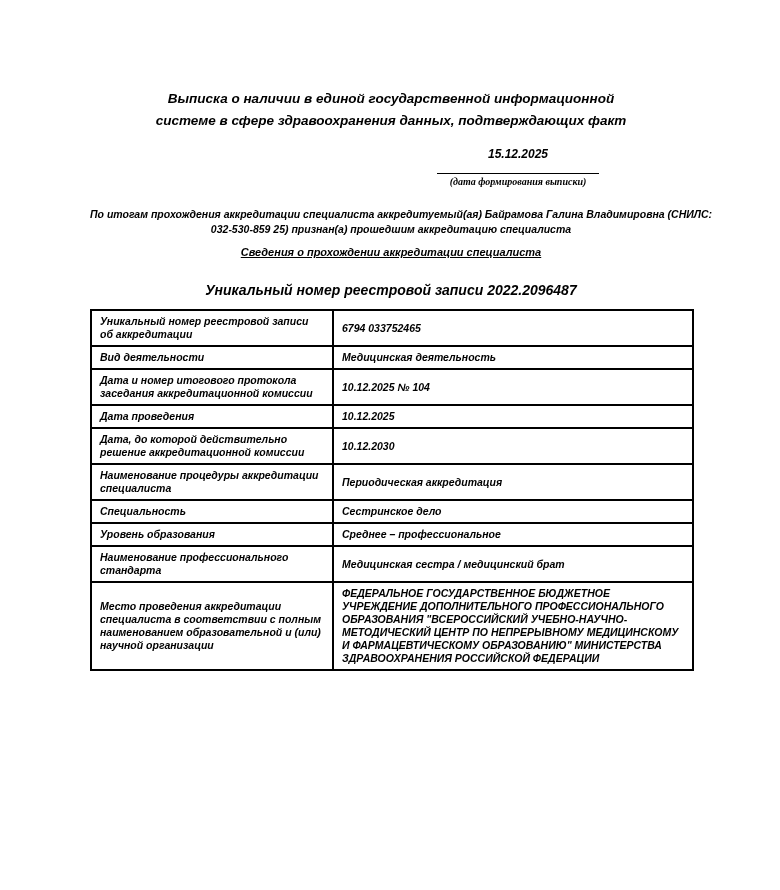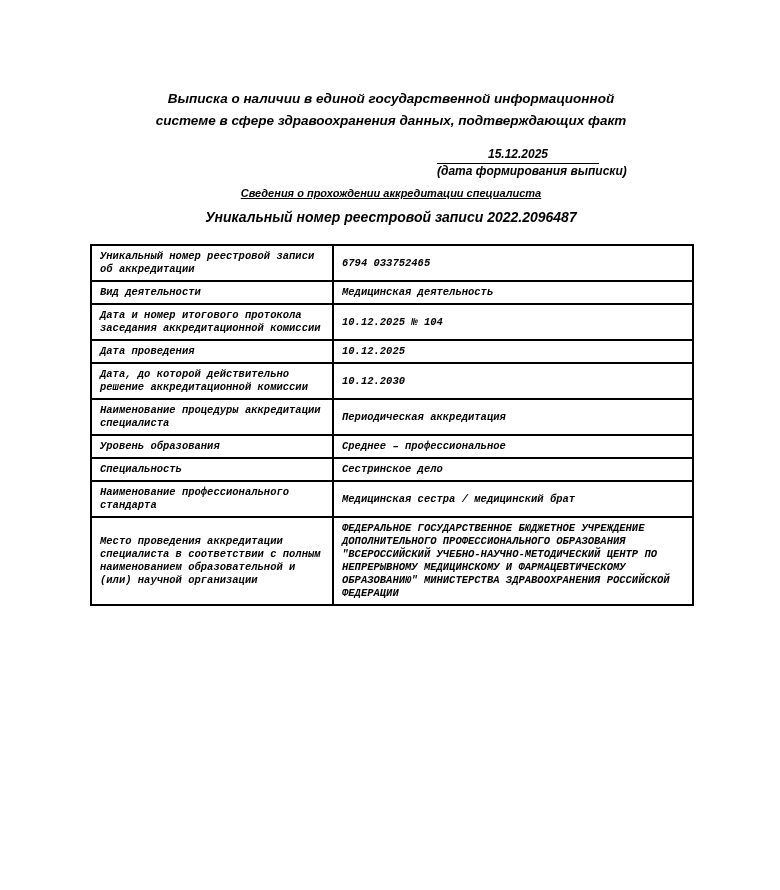--- a/index.html
+++ b/index.html
@@ -27,58 +27,58 @@
   }
   .title .line { white-space: nowrap; }
   .date-block {
     width: 162px;
     margin: 15px 0 0 347px;
     text-align: center;
   }
   .date-value {
     font-size: 12px;
     line-height: 14px;
-    padding-bottom: 2px;
+    padding-bottom: 12px;
     border-bottom: 1.5px solid #000;
     white-space: nowrap;
   }
   .date-caption {
-    font-size: 12px;
+    font-size: 10px;
     line-height: 13px;
     padding-top: 1px;
     white-space: nowrap;
+    font-family: Liberation Serif, serif;
   }
   .summary {
     margin-top: 19px;
     text-align: center;
     font-size: 10.5px;
     line-height: 15px;
   }
   .summary .line { white-space: nowrap; }
   .section-heading {
     margin-top: 9px;
     text-align: center;
     font-size: 11px;
     line-height: 13px;
     text-decoration: underline;
     white-space: nowrap;
   }
   .registry-line {
-    margin-top: 9px;
+    margin-top: 23px;
     text-align: center;
     font-size: 14px;
     line-height: 16px;
     white-space: nowrap;
   }
   table.acc-table {
-    margin-top: 19px;
+    margin-top: 11px;
     border-collapse: collapse;
     table-layout: fixed;
     width: 602px;
-    font-family: Liberation Mono, monospace;
   }
   table.acc-table td {
     border: 2px solid #000;
     padding: 4px 8px;
     font-size: 10.5px;
     line-height: 13px;
     vertical-align: middle;
     word-wrap: break-word;
   }
   table.acc-table col.c1 { width: 242px; }
@@ -92,20 +92,24 @@
   <div class="title">
     <div class="line">Выписка о наличии в единой государственной информационной</div>
     <div class="line">системе в сфере здравоохранения данных, подтверждающих факт</div>
   </div>
 
   <div class="date-block">
     <div class="date-value">15.12.2025</div>
     <div class="date-caption">(дата формирования выписки)</div>
   </div>
 
+  <div class="summary">
+    <div class="line">По итогам прохождения аккредитации специалиста аккредитуемый(ая) Байрамова Галина Владимировна (СНИЛС:</div>
+    <div class="line">032-530-859 25) признан(а) прошедшим аккредитацию специалиста</div>
+  </div>
 
   <div class="section-heading">Сведения о прохождении аккредитации специалиста</div>
 
   <div class="registry-line">Уникальный номер реестровой записи 2022.2096487</div>
 
   <table class="acc-table">
     <colgroup>
         <col class="c1">
         <col class="c2">
       </colgroup>
@@ -128,26 +132,26 @@
       </tr>
       <tr>
         <td>Дата, до которой действительно решение аккредитационной комиссии</td>
         <td>10.12.2030</td>
       </tr>
       <tr>
         <td>Наименование процедуры аккредитации специалиста</td>
         <td>Периодическая аккредитация</td>
       </tr>
       <tr>
+        <td>Специальность</td>
+        <td>Сестринское дело</td>
+      </tr>
+      <tr>
         <td>Уровень образования</td>
         <td>Среднее – профессиональное</td>
-      </tr>
-      <tr>
-        <td>Специальность</td>
-        <td>Сестринское дело</td>
       </tr>
       <tr>
         <td>Наименование профессионального стандарта</td>
         <td>Медицинская сестра / медицинский брат</td>
       </tr>
       <tr>
         <td>Место проведения аккредитации специалиста в соответствии с полным наименованием образовательной и (или) научной организации</td>
         <td>ФЕДЕРАЛЬНОЕ ГОСУДАРСТВЕННОЕ БЮДЖЕТНОЕ УЧРЕЖДЕНИЕ ДОПОЛНИТЕЛЬНОГО ПРОФЕССИОНАЛЬНОГО ОБРАЗОВАНИЯ "ВСЕРОССИЙСКИЙ УЧЕБНО-НАУЧНО-МЕТОДИЧЕСКИЙ ЦЕНТР ПО НЕПРЕРЫВНОМУ МЕДИЦИНСКОМУ И ФАРМАЦЕВТИЧЕСКОМУ ОБРАЗОВАНИЮ" МИНИСТЕРСТВА ЗДРАВООХРАНЕНИЯ РОССИЙСКОЙ ФЕДЕРАЦИИ</td>
       </tr>
     </tbody>

